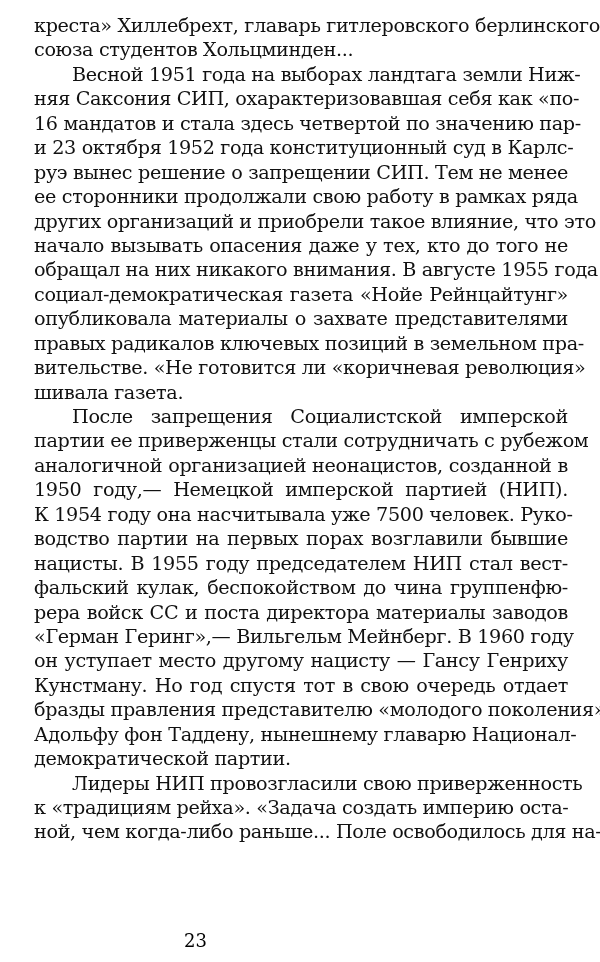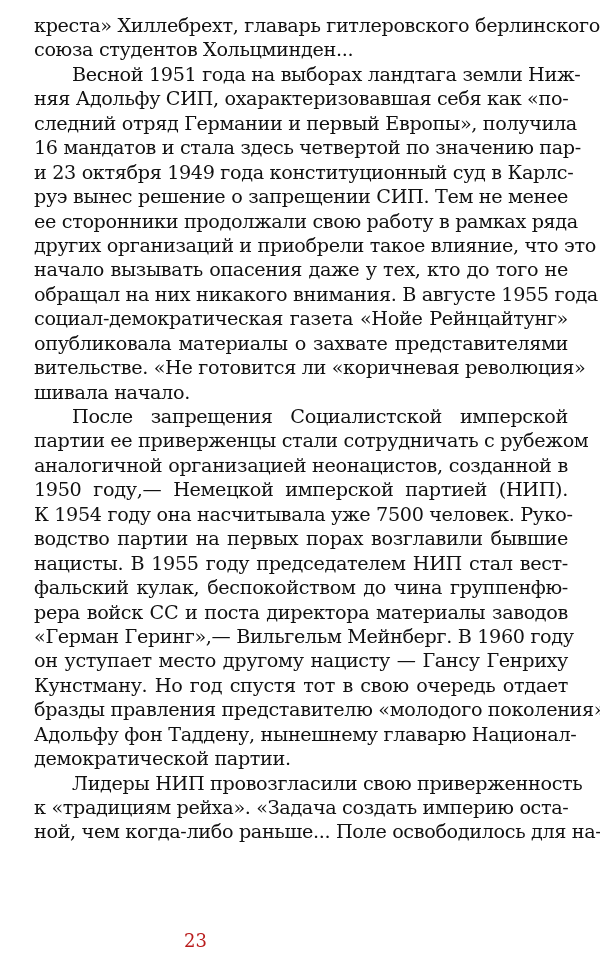--- a/index.html
+++ b/index.html
@@ -24,48 +24,48 @@
       letter-spacing: -0.35px;
     }
     .line.last { text-align-last: left; }
     .line.indent { padding-left: 38px; }
     .folio {
       position: absolute;
       left: 184px;
       top: 930px;
       font-family: "DejaVu Serif", "Liberation Serif", serif;
       font-size: 18px;
-      color: #b91c1c;
+      color: #000000;
     }
   </style>
 </head>
 <body>
 
 <div class="page">
 
   <div>
     <span class="line">креста» Хиллебрехт, главарь гитлеровского берлинского</span>
     <span class="line last">союза студентов Хольцминден...</span>
   </div>
 
   <div>
     <span class="line indent">Весной 1951 года на выборах ландтага земли Ниж-</span>
-    <span class="line">няя Адольфу СИП, охарактеризовавшая себя как «по-</span>
-    <span class="line">следний отряд Германии и первый Европы», получила</span>
+    <span class="line">няя Саксония СИП, охарактеризовавшая себя как «по-</span>
     <span class="line">16 мандатов и стала здесь четвертой по значению пар-</span>
-    <span class="line">и 23 октября 1949 года конституционный суд в Карлс-</span>
+    <span class="line">и 23 октября 1952 года конституционный суд в Карлс-</span>
     <span class="line">руэ вынес решение о запрещении СИП. Тем не менее</span>
     <span class="line">ее сторонники продолжали свою работу в рамках ряда</span>
     <span class="line">других организаций и приобрели такое влияние, что это</span>
     <span class="line">начало вызывать опасения даже у тех, кто до того не</span>
     <span class="line">обращал на них никакого внимания. В августе 1955 года</span>
     <span class="line">социал-демократическая газета «Нойе Рейнцайтунг»</span>
     <span class="line">опубликовала материалы о захвате представителями</span>
+    <span class="line">правых радикалов ключевых позиций в земельном пра-</span>
     <span class="line">вительстве. «Не готовится ли «коричневая революция»</span>
-    <span class="line last">шивала начало.</span>
+    <span class="line last">шивала газета.</span>
   </div>
 
   <div>
     <span class="line indent">После запрещения Социалистской имперской</span>
     <span class="line">партии ее приверженцы стали сотрудничать с рубежом</span>
     <span class="line">аналогичной организацией неонацистов, созданной в</span>
     <span class="line">1950 году,— Немецкой имперской партией (НИП).</span>
     <span class="line">К 1954 году она насчитывала уже 7500 человек. Руко-</span>
     <span class="line">водство партии на первых порах возглавили бывшие</span>
     <span class="line">нацисты. В 1955 году председателем НИП стал вест-</span>

